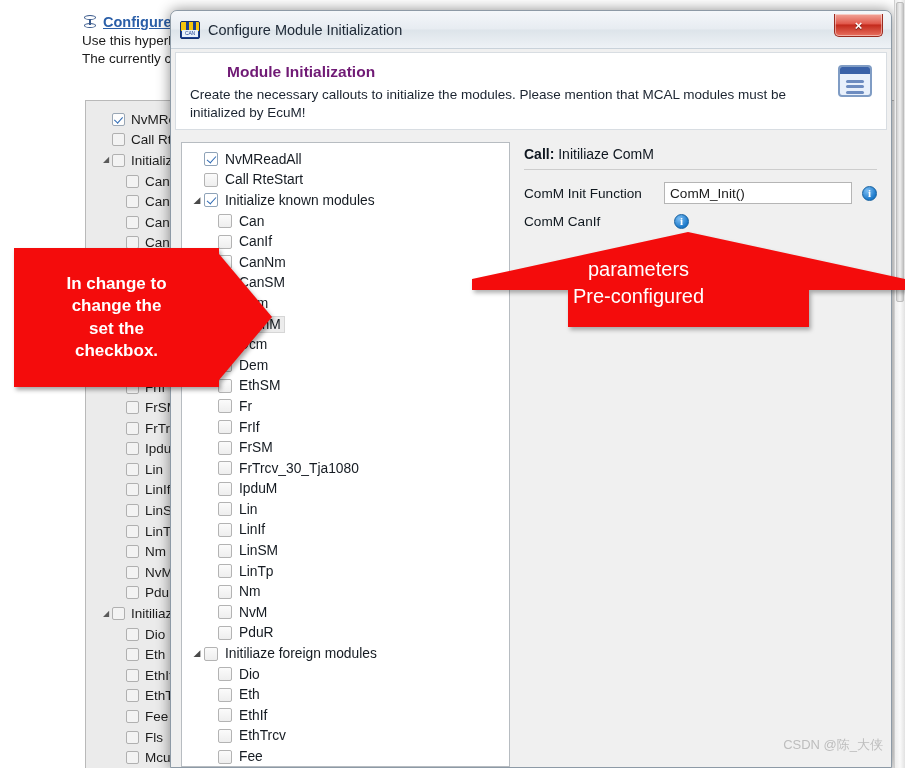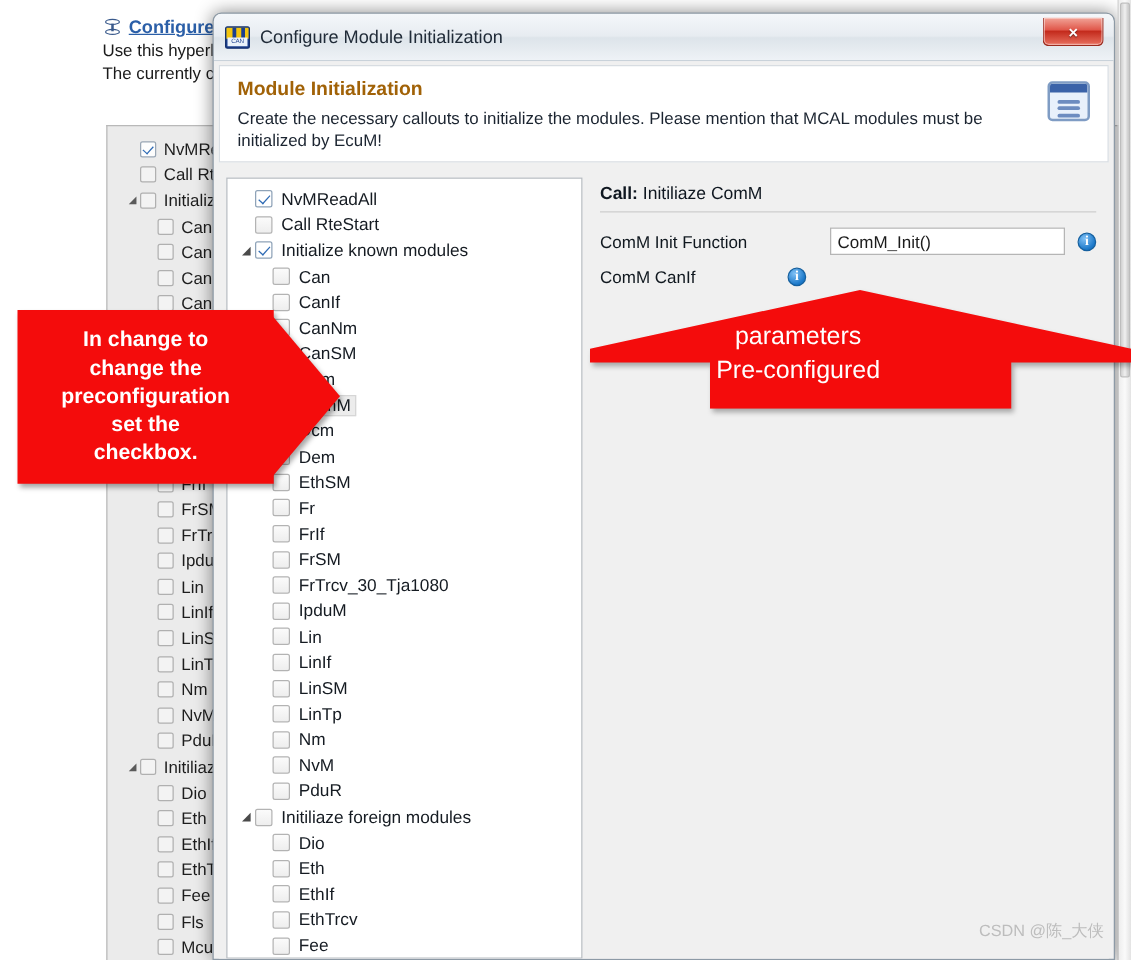--- a/index.html
+++ b/index.html
@@ -143,21 +143,21 @@
 
   .header-band {
     position: relative;
     background: #ffffff;
     margin: 3px 4px 0 4px;
     border: 1px solid #d8dde2;
     padding: 10px 14px 12px 14px;
     height: 78px;
   }
   .header-title {
-    font-size: 15.5px; font-weight: bold; color: #a16207; margin-bottom: 5px;
+    font-size: 15.5px; font-weight: bold; color: #701a75; margin-bottom: 5px; margin-left: 37px;
   }
   .header-desc {
     font-size: 13.5px; color: #1b2430; line-height: 1.35;
     max-width: 630px;
   }
   .header-glyph {
     position: absolute; right: 14px; top: 12px;
     width: 34px; height: 32px;
     border: 2px solid #7f9cc4; border-radius: 4px;
     background: #e8f0fb; overflow: hidden;
@@ -221,21 +221,20 @@
   }
   .field-label {
     width: 140px; font-size: 13.6px; color: #10181f; white-space: nowrap;
   }
   .field-input {
     width: 188px; height: 22px;
     border: 1px solid #b5b5b5; background: #ffffff;
     font-size: 13.6px; color: #1b1b1b;
     padding: 0 5px; line-height: 20px;
     font-family: "Liberation Sans", sans-serif;
-    margin-left: 44px;
   }
   .info-icon {
     width: 15px; height: 15px; margin-left: 10px; border-radius: 50%;
     background: radial-gradient(circle at 35% 30%, #7fc0f5, #1b78c9 70%);
     border: 1px solid #15609f;
     color: #ffffff; font-size: 11px; font-weight: bold;
     display: flex; align-items: center; justify-content: center;
     line-height: 1; font-family: "Liberation Serif", serif;
   }
 
@@ -612,21 +611,20 @@
 
     </div>
   </div>
 
   <div class="anno-left">
     <div class="box"></div>
     <div class="tip"></div>
     <div class="txt" id="anno-left-text">
         <div>In change to</div>
         <div>change the</div>
-        <div>preconfiguration</div>
         <div>set the</div>
         <div>checkbox.</div>
       </div>
   </div>
 
   <div class="anno-right">
     <svg width="433" height="95" viewBox="0 0 433 95">
       <polygon points="216,0 433,47 433,58 337,58 337,95 96,95 96,58 0,58 0,47" fill="#f40c0c"></polygon>
     </svg>
     <div class="txt" id="anno-right-text">

